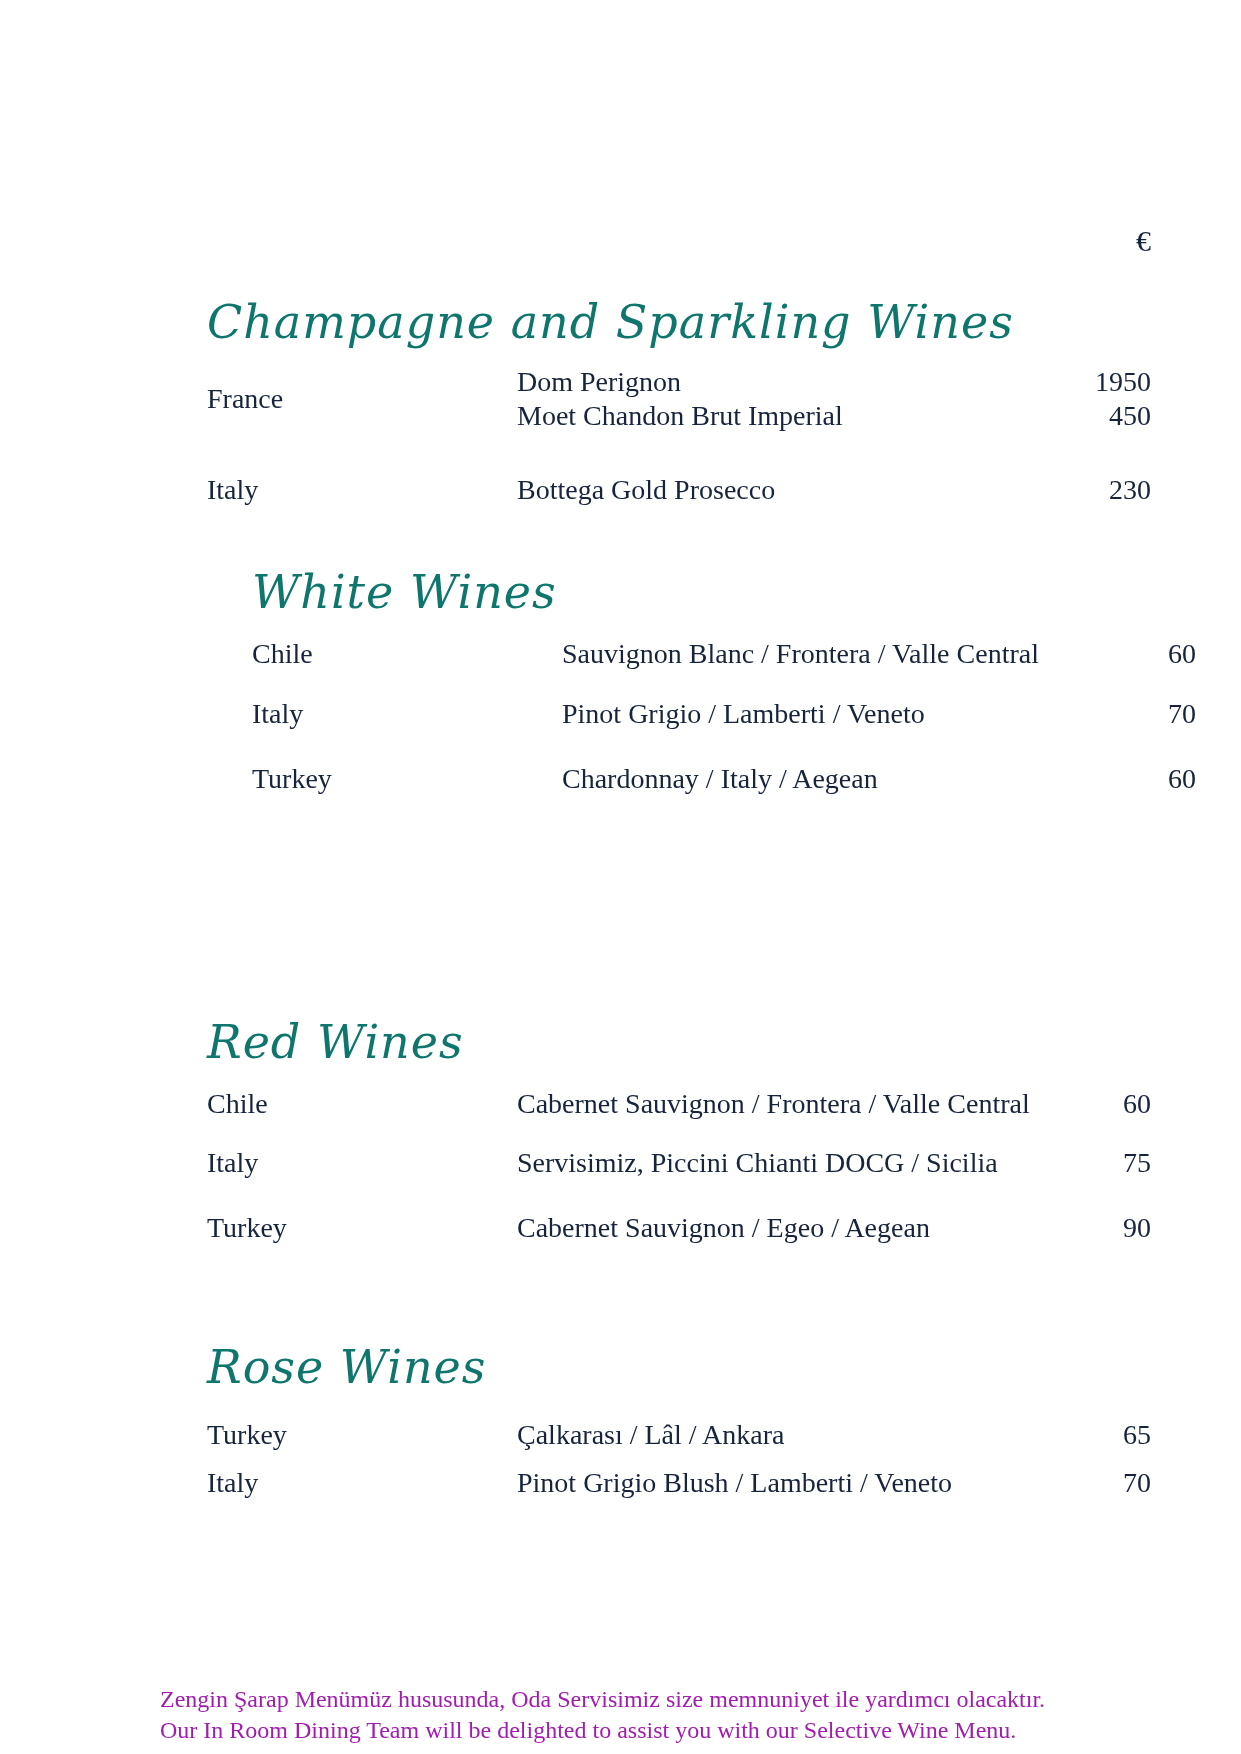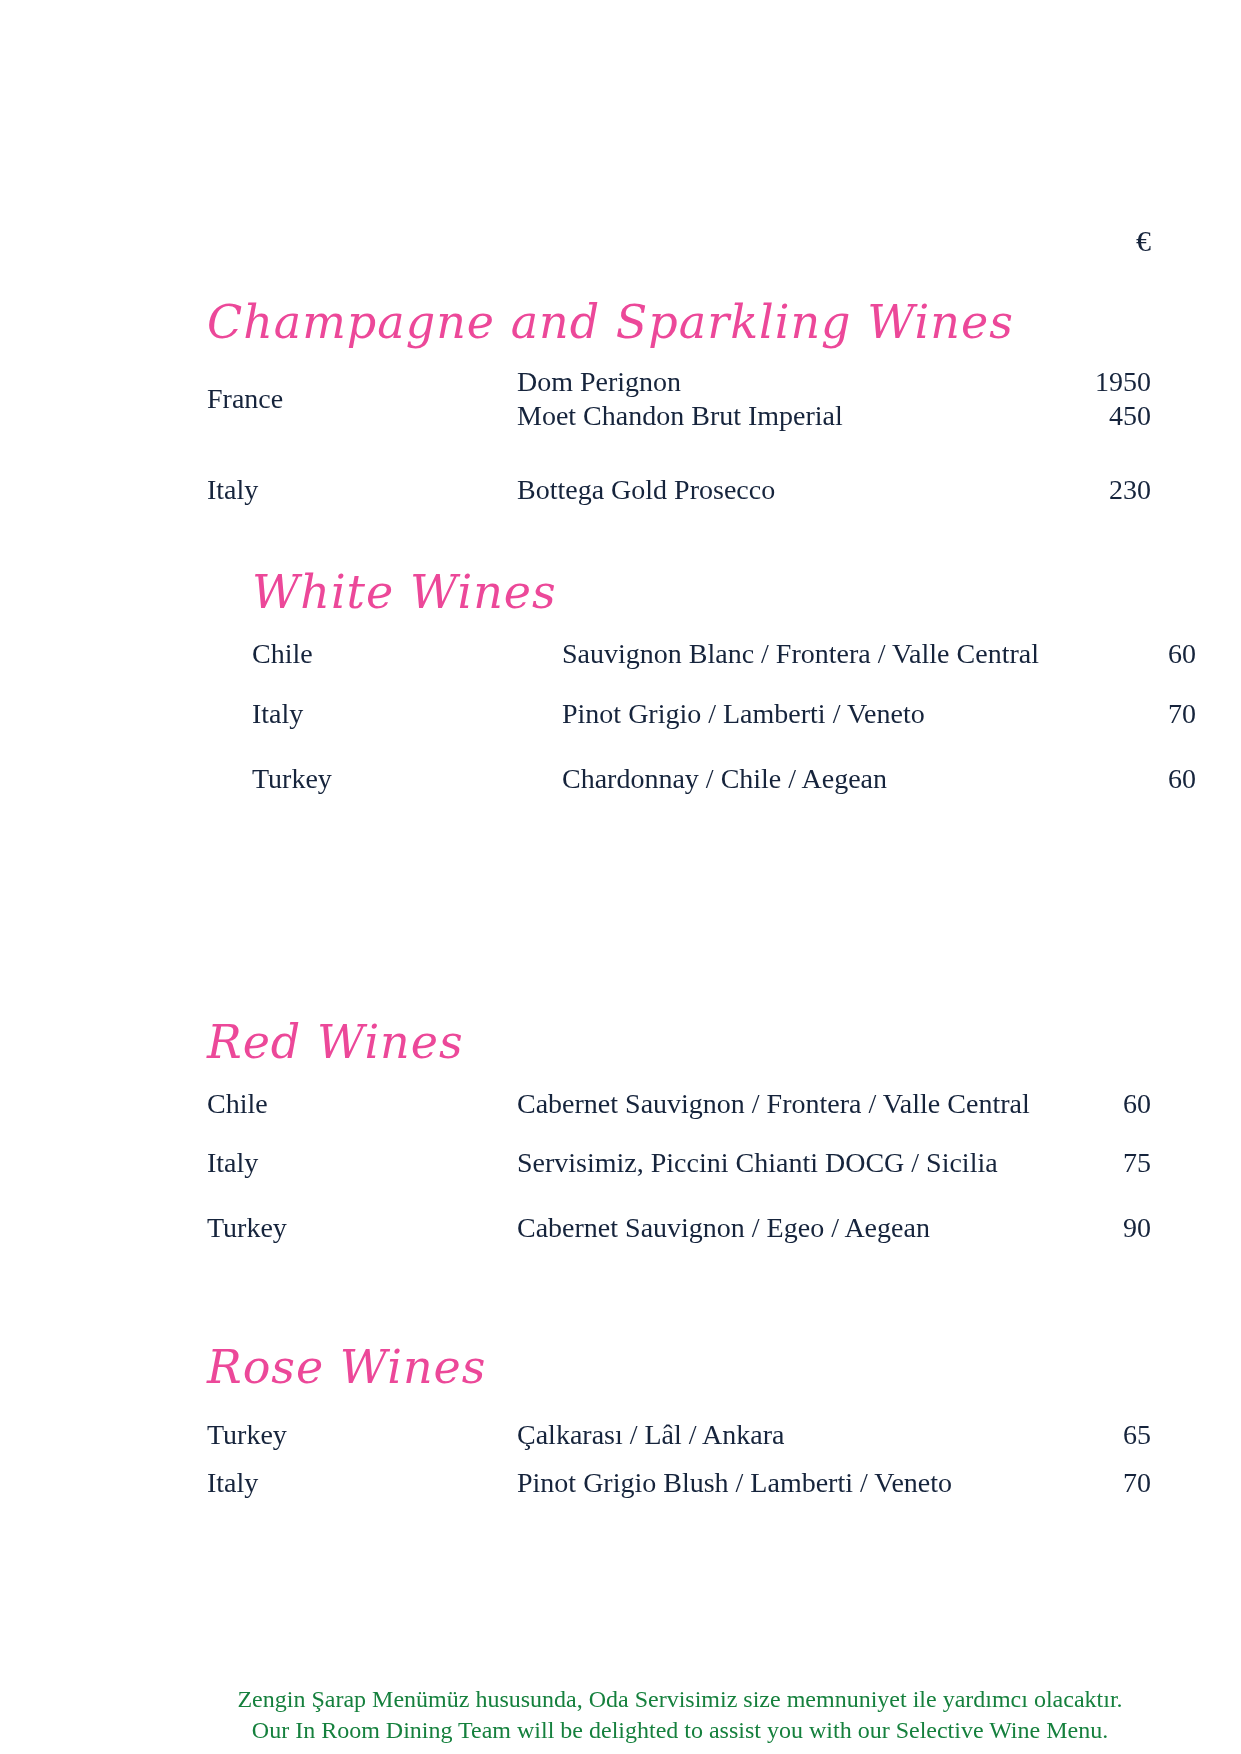--- a/index.html
+++ b/index.html
@@ -28,21 +28,21 @@
   .section {
     position: absolute;
     left: 207px;
     width: 944px;
   }
   .section-heading {
     font-family: "DejaVu Serif", serif;
     font-style: italic;
     font-size: 46px;
     line-height: 1.15;
-    color: #ec4899;
+    color: #0f766e;
     letter-spacing: 1px;
   }
   .entry {
     display: flex;
     align-items: center;
     font-size: 28px;
     line-height: 34px;
   }
   .country-col { width: 310px; flex: 0 0 310px; }
   .wine-col    { flex: 1 1 auto; }
@@ -67,24 +67,24 @@
   #section-red .entry-2 { margin-top: 31px; }
 
   #section-rose .entry-0 { margin-top: 24px; }
   #section-rose .entry-1 { margin-top: 14px; }
 
   .footer {
     position: absolute;
     top: 1684px;
     left: 160px;
     width: 1040px;
-    text-align: center;
+    text-align: left;
     font-size: 24px;
     line-height: 31px;
-    color: #15803d;
+    color: #a21caf;
   }
 </style>
 </head>
 <body>
 
 <div class="page">
 
   <div class="currency">€</div>
 
   <div class="section" id="section-champagne">
@@ -132,21 +132,21 @@
         <span class="wine-line">Pinot Grigio / Lamberti / Veneto</span>
       </div>
       <div class="price-col">
         <span class="price-line">70</span>
       </div>
     </div>
 
     <div class="entry entry-2">
       <div class="country-col">Turkey</div>
       <div class="wine-col">
-        <span class="wine-line">Chardonnay / Chile / Aegean</span>
+        <span class="wine-line">Chardonnay / Italy / Aegean</span>
       </div>
       <div class="price-col">
         <span class="price-line">60</span>
       </div>
     </div>
   </div>
 
   <div class="section" id="section-red">
     <div class="section-heading">Red Wines</div>
 

